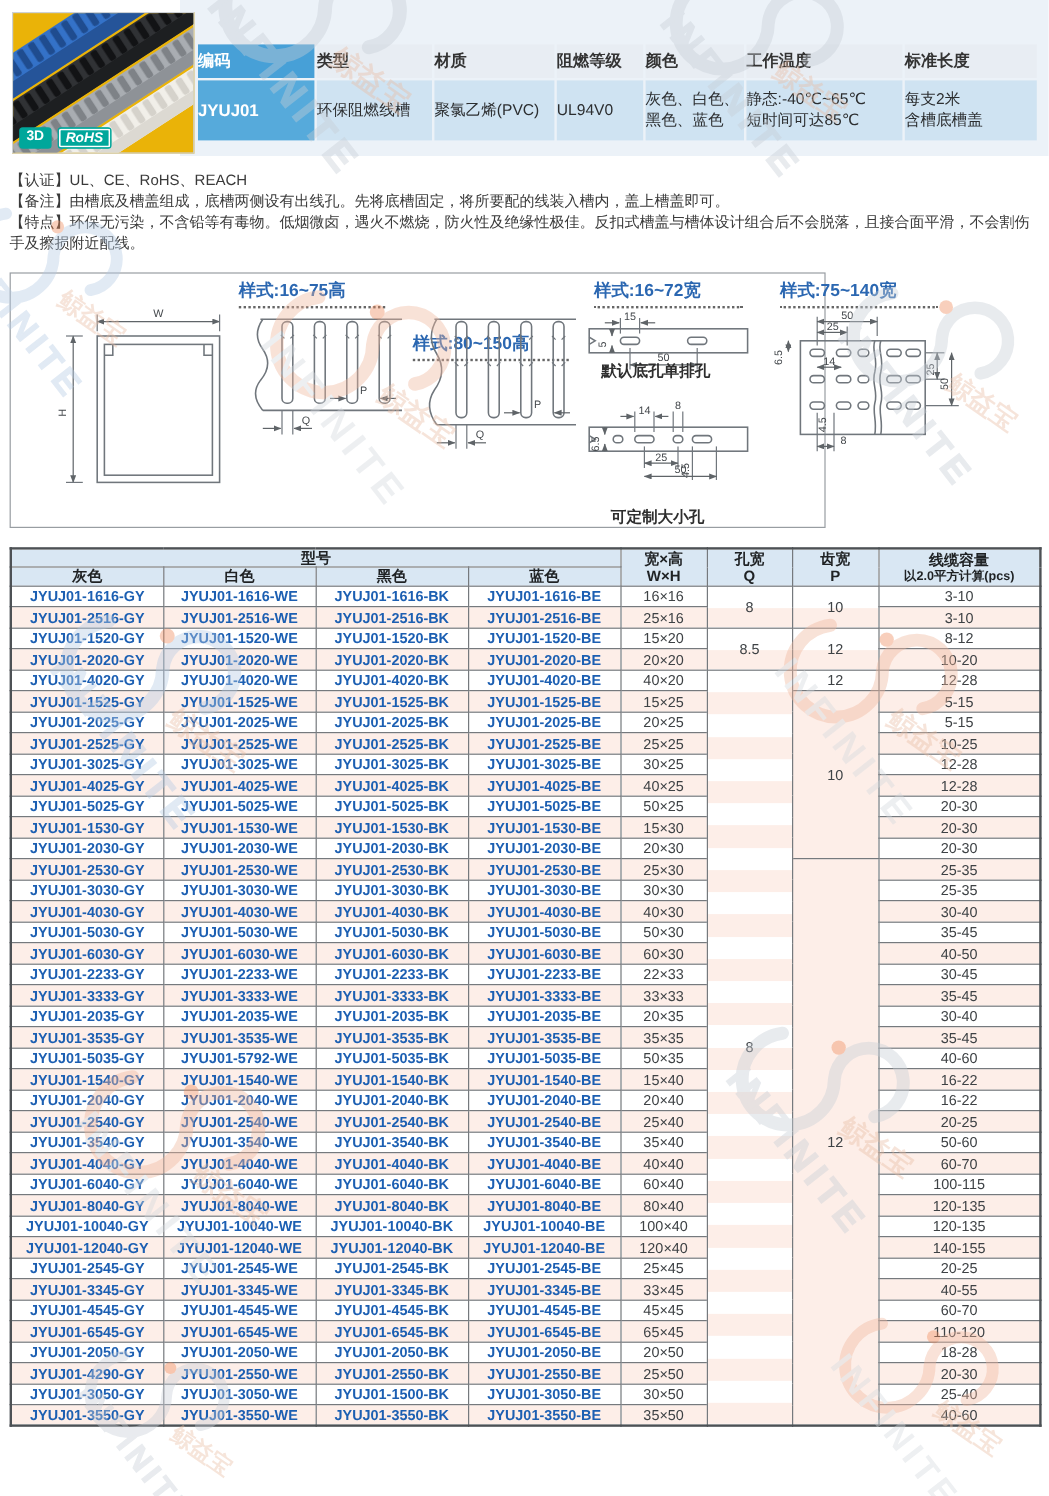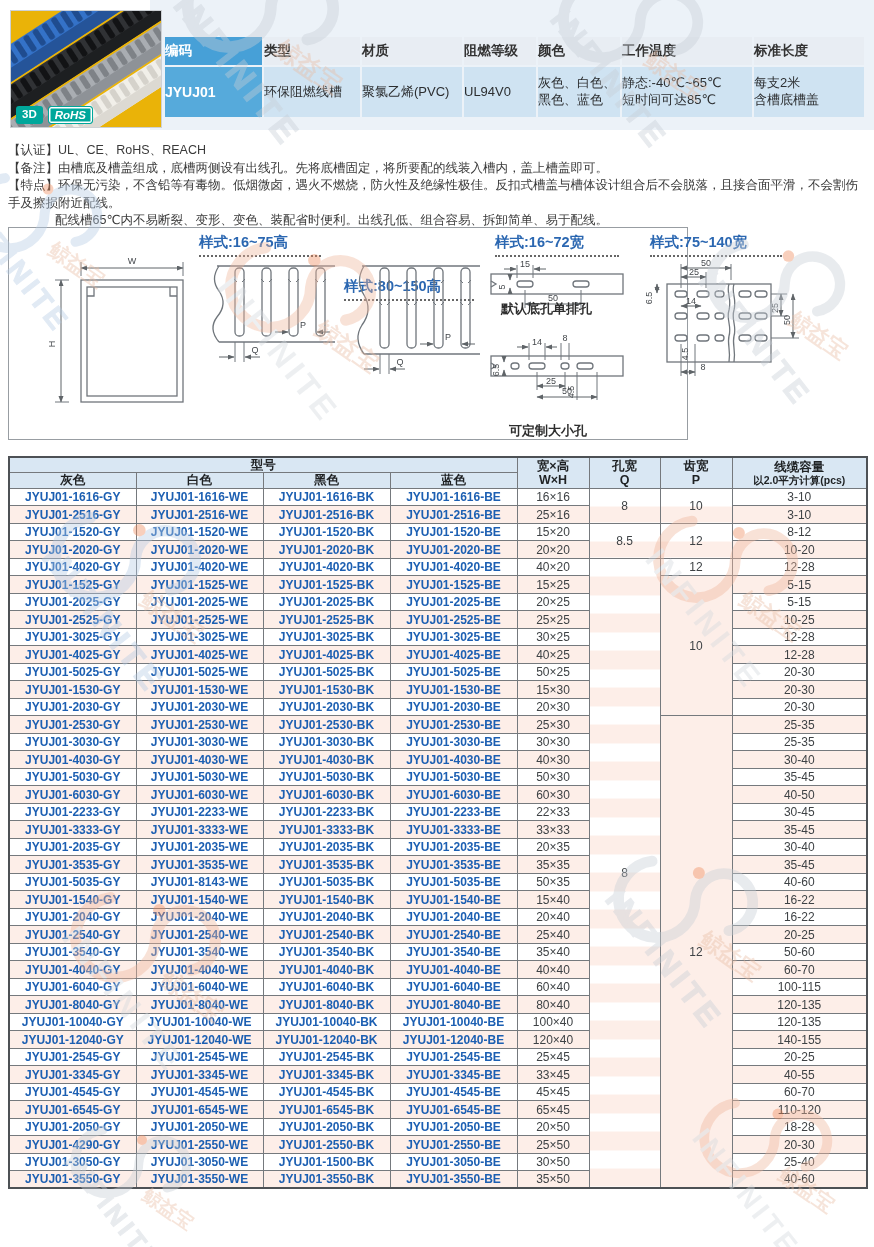--- a/index.html
+++ b/index.html
@@ -154,21 +154,20 @@
             <div>含槽底槽盖</div>
           </td>
     </tr>
   </tbody>
     </table>
 
   <div class="notes">
     <div>【认证】UL、CE、RoHS、REACH</div>
     <div>【备注】由槽底及槽盖组成，底槽两侧设有出线孔。先将底槽固定，将所要配的线装入槽内，盖上槽盖即可。</div>
     <div>【特点】环保无污染，不含铅等有毒物。低烟微卤，遇火不燃烧，防火性及绝缘性极佳。反扣式槽盖与槽体设计组合后不会脱落，且接合面平滑，不会割伤手及擦损附近配线。</div>
-    <div class="indent">配线槽65℃内不易断裂、变形、变色、装配省时便利。出线孔低、组合容易、拆卸简单、易于配线。</div>
   </div>
 
   <div class="diagram-box">
     <div class="diag-title" style="left:190px;top:5px;width:122px;">样式:16~75高</div>
     <div class="diag-title" style="left:335px;top:5px;width:130px;margin-top:44px;">样式:80~150高</div>
     <div class="diag-title" style="left:486px;top:5px;width:124px;">样式:16~72宽</div>
     <div class="diag-title" style="left:641px;top:5px;width:132px;">样式:75~140宽</div>
 
     <svg style="left:32px;top:26px;" width="160" height="170" viewBox="0 0 160 170">
       <defs>
@@ -551,21 +550,21 @@
           <tr class="alt">
             <td class="model">JYUJ01-3535-GY</td>
             <td class="model">JYUJ01-3535-WE</td>
             <td class="model">JYUJ01-3535-BK</td>
             <td class="model">JYUJ01-3535-BE</td>
             <td>35×35</td>
             <td>35-45</td>
           </tr>
           <tr>
             <td class="model">JYUJ01-5035-GY</td>
-            <td class="model">JYUJ01-8143-WE</td>
+            <td class="model">JYUJ01-5792-WE</td>
             <td class="model">JYUJ01-5035-BK</td>
             <td class="model">JYUJ01-5035-BE</td>
             <td>50×35</td>
             <td>40-60</td>
           </tr>
           <tr class="alt">
             <td class="model">JYUJ01-1540-GY</td>
             <td class="model">JYUJ01-1540-WE</td>
             <td class="model">JYUJ01-1540-BK</td>
             <td class="model">JYUJ01-1540-BE</td>

